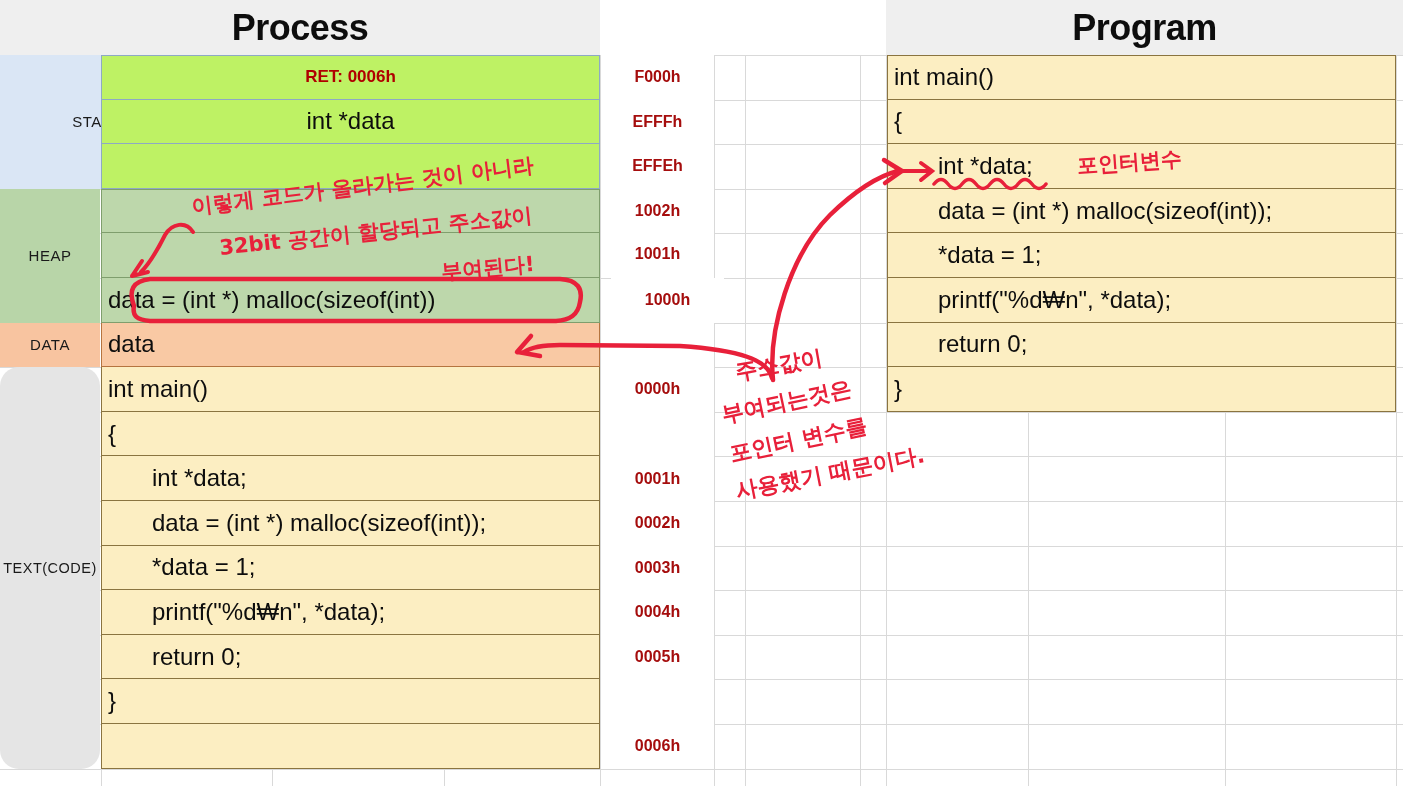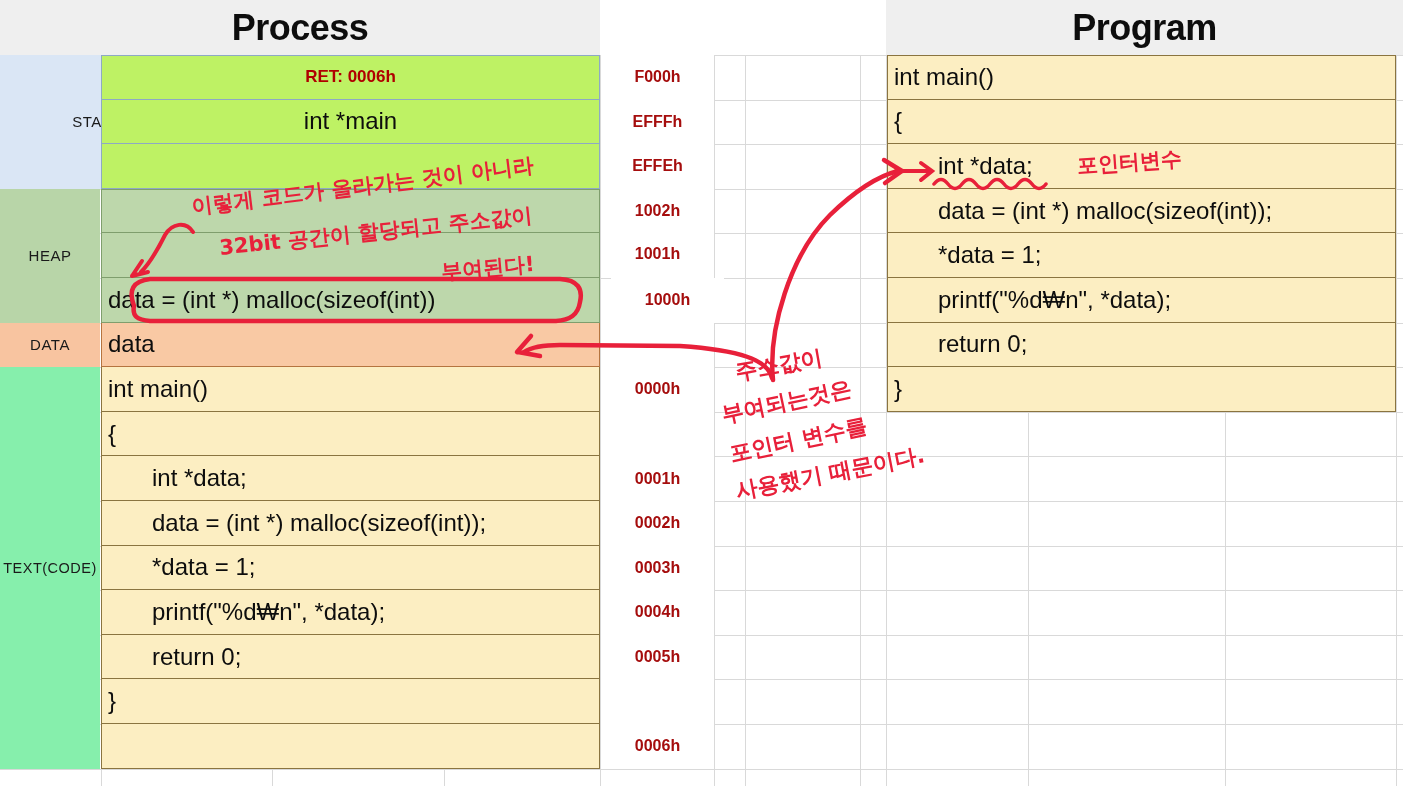--- a/index.html
+++ b/index.html
@@ -28,21 +28,21 @@
 
   
   .seg{
     position:absolute;left:0;width:100px;
     display:flex;align-items:center;justify-content:center;
     font-size:15px;color:#1a1a1a;letter-spacing:0.5px;
   }
   .seg-stack{background:#dae6f5;}
   .seg-heap{background:#b8d5a8;}
   .seg-data{background:#f8c4a0;}
-  .seg-text{background:#86efac;}
+  .seg-text{background:#e5e5e5;border-radius:19px;}
   .seg-text span{font-size:14.5px;}
 
   
   .mrow{
     position:absolute;left:101px;width:499px;
     box-sizing:border-box;
     display:flex;align-items:center;
     font-size:24px;color:#0d0d0d;
     padding-left:6px;
   }
@@ -142,21 +142,21 @@
     </div>
   <div class="seg seg-text" id="seg3" style="top: 367.2px; height: 401.4px;">
       <span>TEXT(CODE)</span>
     </div>
 
   <div id="process-table">
       <div class="mrow stack center first" style="top: 55px; height: 44.6px;">
         <span class="ret">RET: 0006h</span>
       </div>
       <div class="mrow stack center" style="top: 99.6px; height: 44.6px;">
-        <span>int *main</span>
+        <span>int *data</span>
       </div>
       <div class="mrow stack center" style="top: 144.2px; height: 44.6px;">
         <span></span>
       </div>
       <div class="mrow heap first" style="top: 188.8px; height: 44.6px;">
         <span></span>
       </div>
       <div class="mrow heap" style="top: 233.4px; height: 44.6px;">
         <span></span>
       </div>

